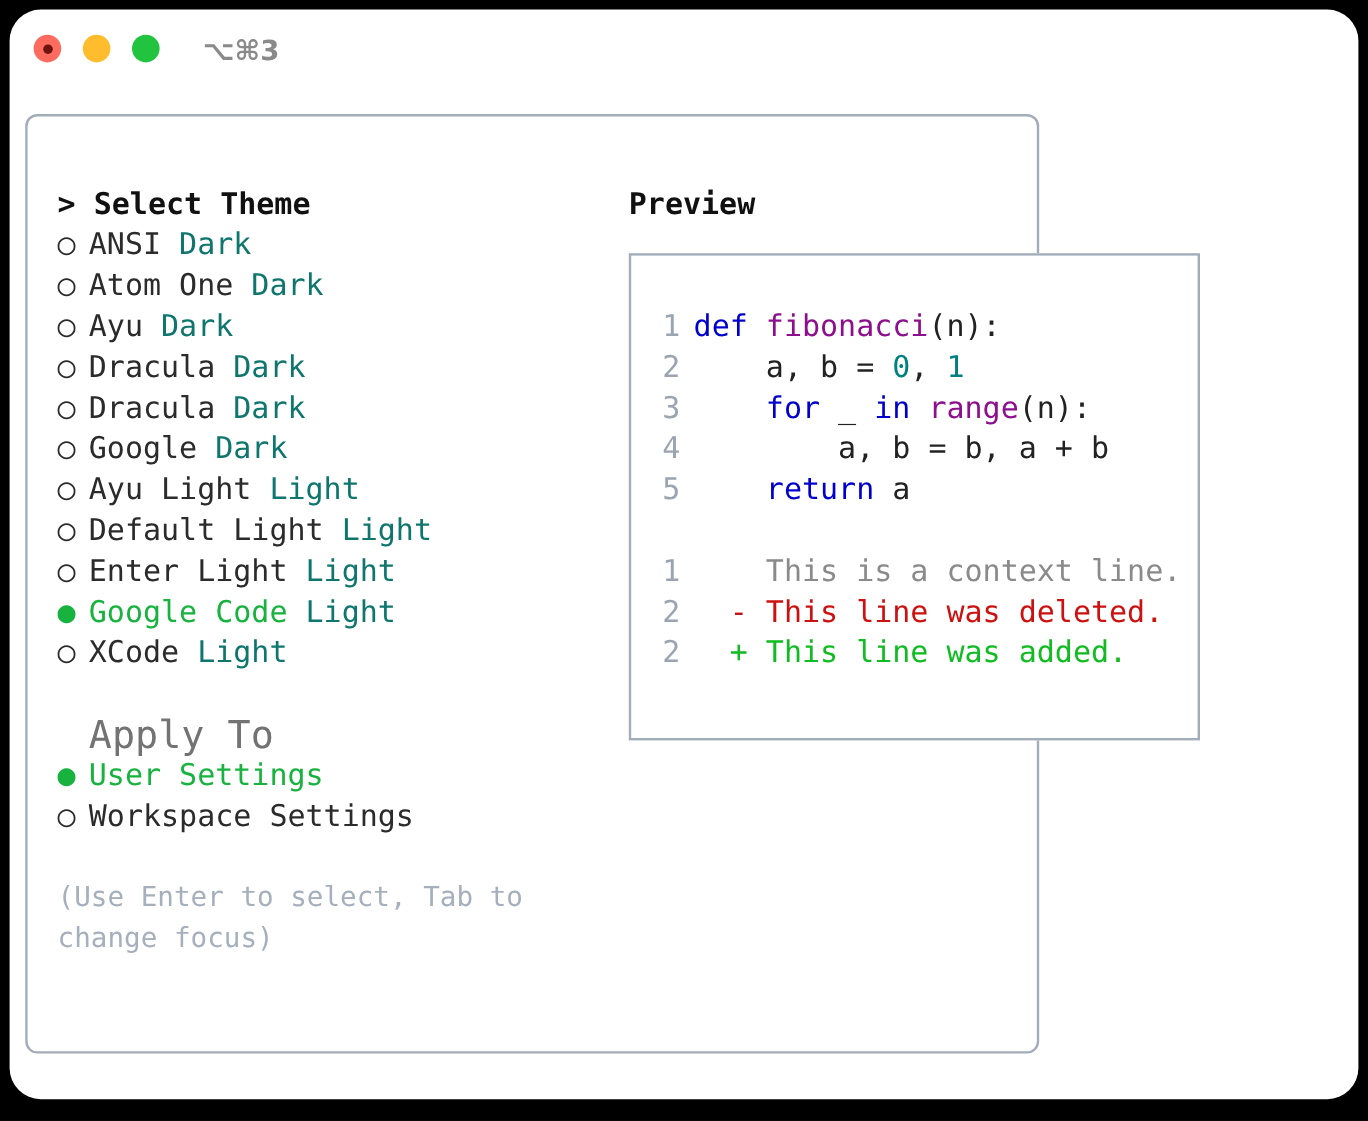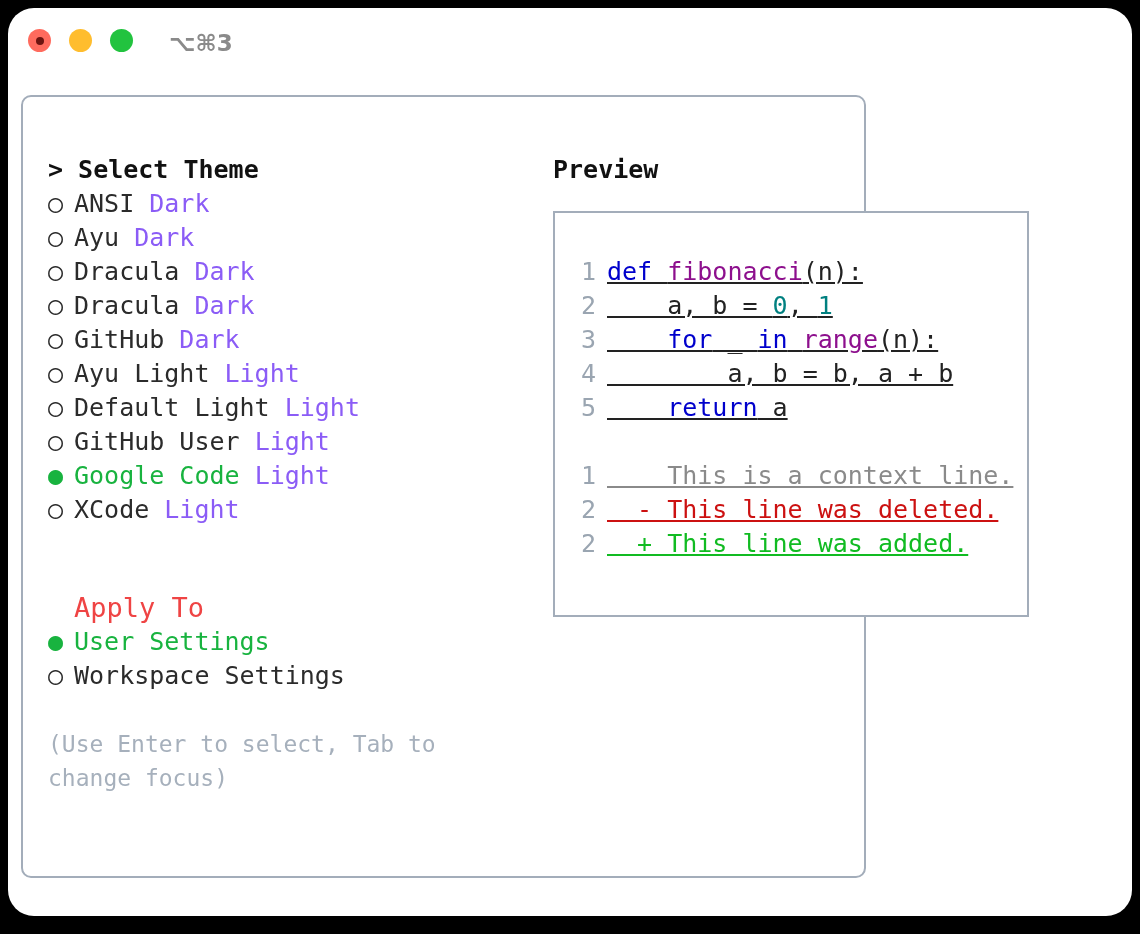--- a/index.html
+++ b/index.html
@@ -119,46 +119,45 @@
     color: #2b2b2b;
   }
   .opt-bullet {
     display: inline-block;
     width: 26px;
     color: #2b2b2b;
   }
   .opt-row.selected .opt-bullet { color: #18b33f; }
   .opt-label { color: #2b2b2b; text-align: right; }
   .opt-row.selected .opt-label { color: #18b33f; }
-  .opt-kind { color: #8b5cf6; }
+  .opt-kind { color: #0f766e; }
 
   .apply-head {
-    font-size: 27px;
-    color: #ef4444;
+    font-size: 32px;
+    color: #737373;
     line-height: 34px;
     white-space: pre;
     padding-left: 26px;
-    margin-top: 30px;
   }
 
   .hint {
     font-size: 23px;
     line-height: 34px;
     color: #a6b0bc;
     width: 410px;
     white-space: normal;
   }
 
   .spacer-block { height: 34px; }
   .spacer-half { height: 34px; }
 
   
   .right-col {
     position: absolute;
-    left: 514px;
+    left: 485px;
     top: 56px;
     width: 478px;
     padding-left: 16px;
   }
   .preview-head {
     font-size: 25px;
     font-weight: bold;
     color: #111111;
     line-height: 34px;
     white-space: pre;
@@ -184,21 +183,21 @@
     line-height: 34px;
     white-space: pre;
     color: #222222;
   }
   .lineno {
     display: inline-block;
     width: 28px;
     text-align: right;
     color: #9aa5b1;
   }
-  .code-text { margin-left: 11px; text-decoration: underline; }
+  .code-text { margin-left: 11px; }
 
   .tok-kw    { color: #0000cc; }
   .tok-fn    { color: #8d0f8d; }
   .tok-num   { color: #008080; }
   .tok-plain { color: #222222; }
   .tok-punc  { color: #222222; }
 
   .diff-gap { height: 34px; }
   .diff-ctx { color: #8a8a8a; }
   .diff-del { color: #cc1111; margin-top: 15px; }
@@ -220,27 +219,28 @@
 
   <div class="dialog">
     <div class="dialog-inner">
 
       <div class="left-col">
 
         <div class="section-head">&gt; Select Theme</div>
 
         <div class="opt-list" id="theme-list">
             <div class="opt-row"><span class="opt-bullet">○</span><span class="opt-label">ANSI </span><span class="opt-kind">Dark</span></div>
+            <div class="opt-row"><span class="opt-bullet">○</span><span class="opt-label">Atom One </span><span class="opt-kind">Dark</span></div>
             <div class="opt-row"><span class="opt-bullet">○</span><span class="opt-label">Ayu </span><span class="opt-kind">Dark</span></div>
             <div class="opt-row"><span class="opt-bullet">○</span><span class="opt-label">Dracula </span><span class="opt-kind">Dark</span></div>
             <div class="opt-row"><span class="opt-bullet">○</span><span class="opt-label">Dracula </span><span class="opt-kind">Dark</span></div>
-            <div class="opt-row"><span class="opt-bullet">○</span><span class="opt-label">GitHub </span><span class="opt-kind">Dark</span></div>
+            <div class="opt-row"><span class="opt-bullet">○</span><span class="opt-label">Google </span><span class="opt-kind">Dark</span></div>
             <div class="opt-row"><span class="opt-bullet">○</span><span class="opt-label">Ayu Light </span><span class="opt-kind">Light</span></div>
             <div class="opt-row"><span class="opt-bullet">○</span><span class="opt-label">Default Light </span><span class="opt-kind">Light</span></div>
-            <div class="opt-row"><span class="opt-bullet">○</span><span class="opt-label">GitHub User </span><span class="opt-kind">Light</span></div>
+            <div class="opt-row"><span class="opt-bullet">○</span><span class="opt-label">Enter Light </span><span class="opt-kind">Light</span></div>
             <div class="opt-row selected"><span class="opt-bullet">●</span><span class="opt-label">Google Code </span><span class="opt-kind">Light</span></div>
             <div class="opt-row"><span class="opt-bullet">○</span><span class="opt-label">XCode </span><span class="opt-kind">Light</span></div>
           </div>
 
         <div class="spacer-block"></div>
 
         <div class="apply-head">Apply To</div>
 
         <div class="opt-list" id="apply-list">
             <div class="opt-row selected"><span class="opt-bullet">●</span><span class="opt-label">User Settings</span></div>

